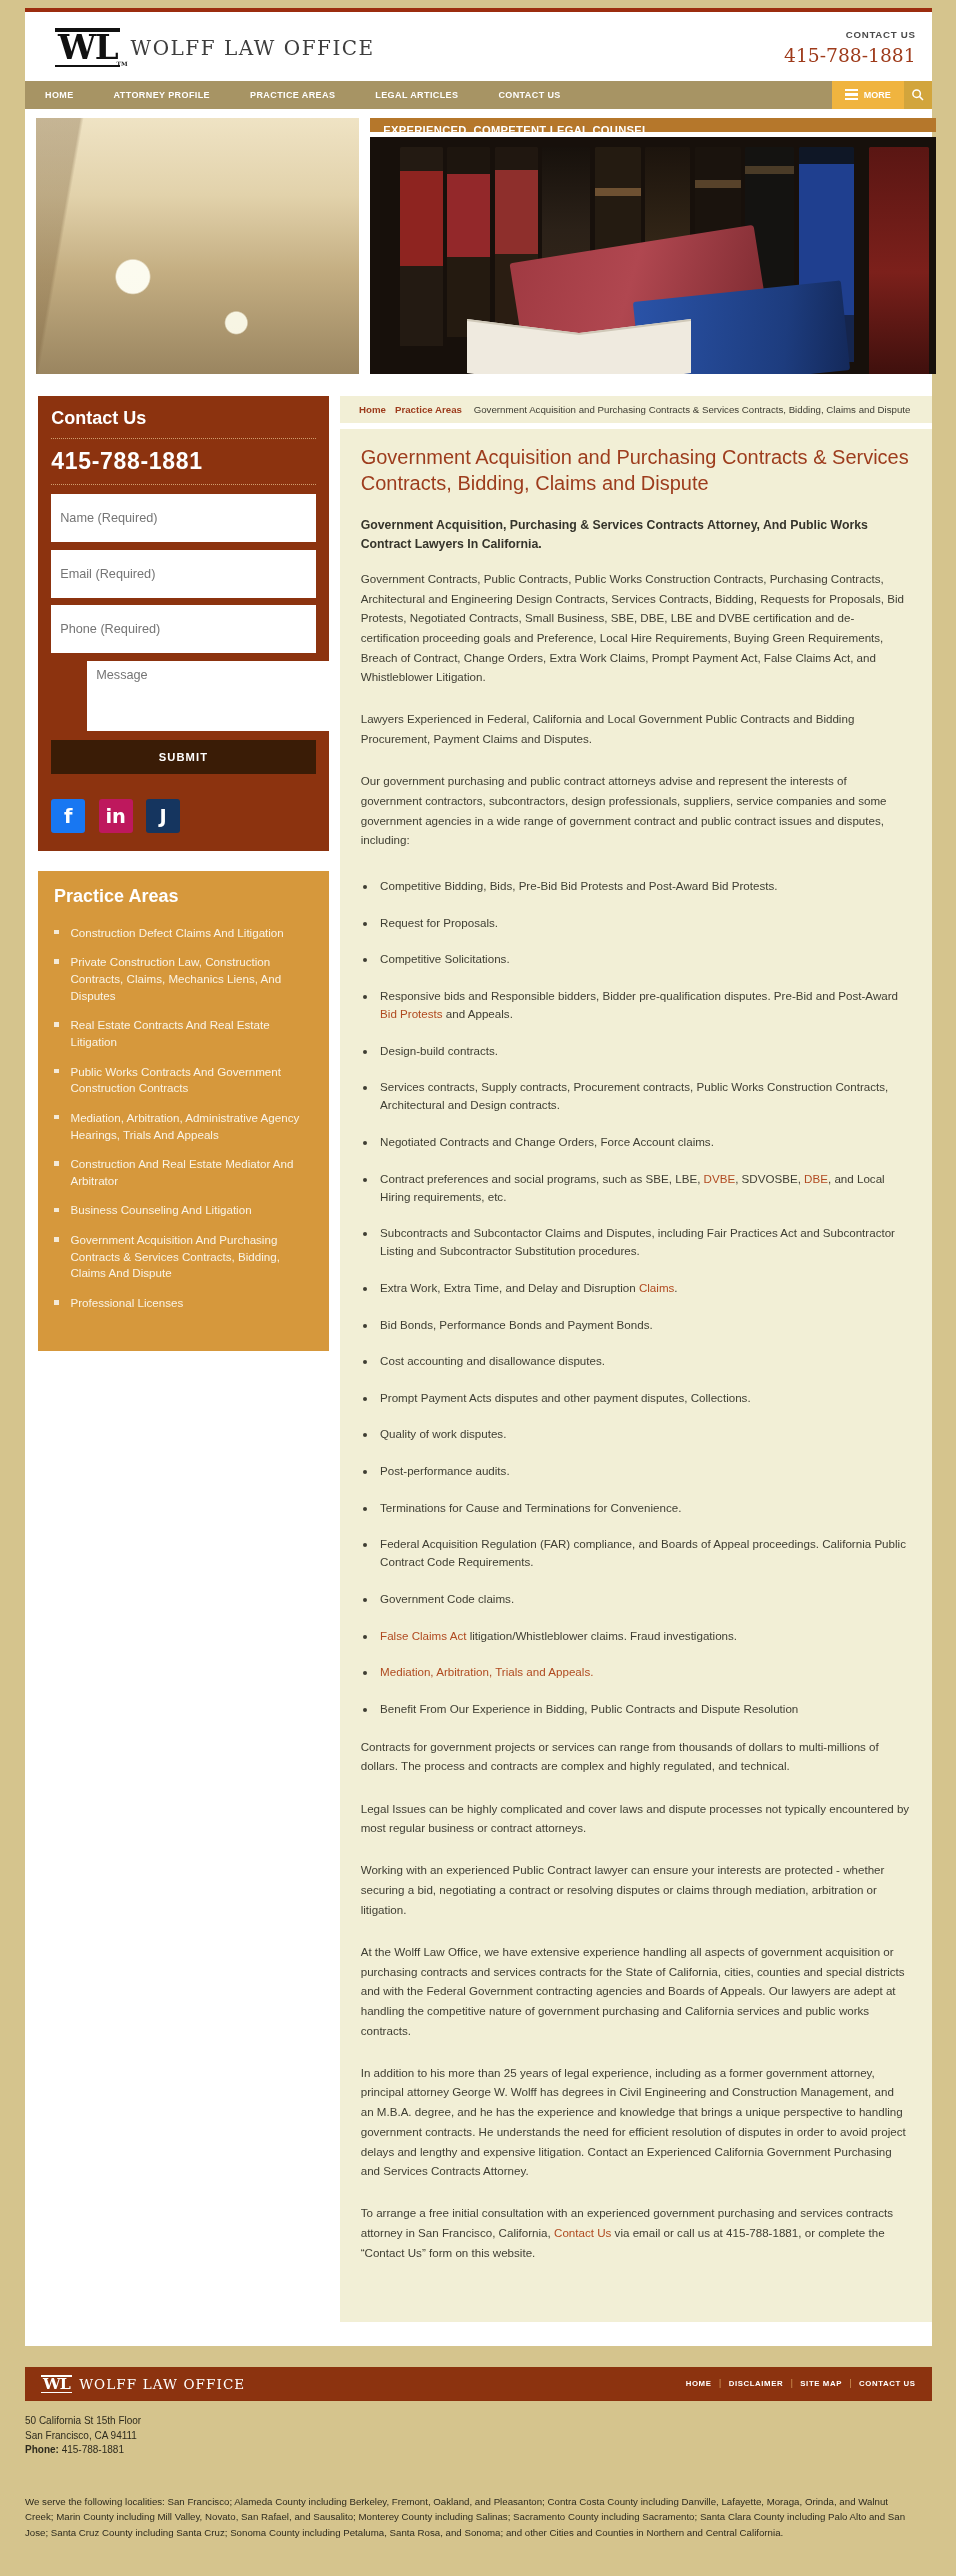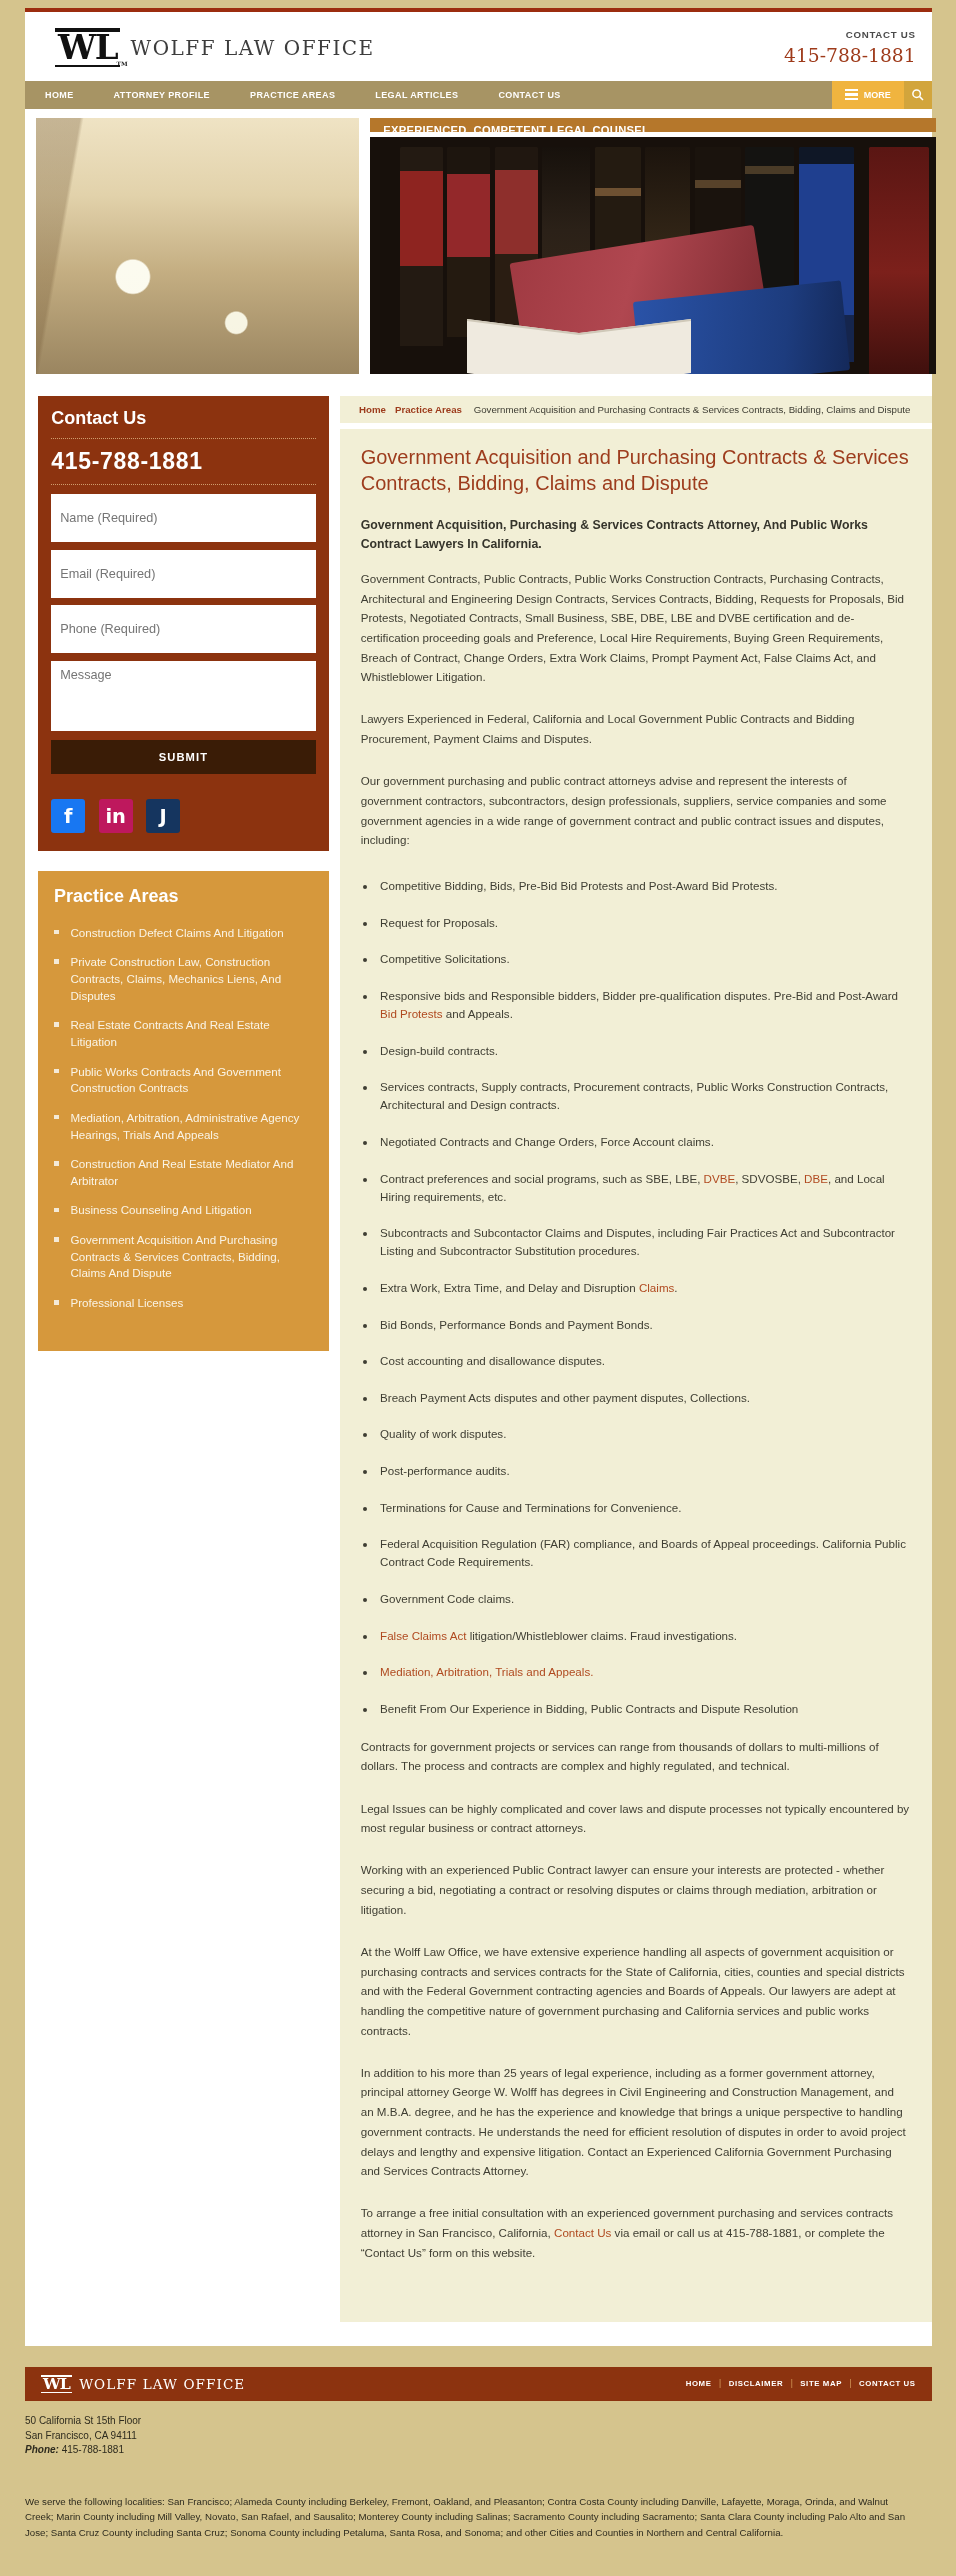--- a/index.html
+++ b/index.html
@@ -101,21 +101,21 @@
   .sidebar { width: 293px; flex: none; padding-left: 1.5px; }
   .contact-box { background: #8c330f; padding: 12px 13.5px 18px; }
   .box-title { color: #fff; font-size: 18px; font-weight: bold; }
   .dotted { border: none; border-top: 1.5px dotted #cf9d6d; margin: 9px 0; }
   .contact-phone { color: #fff; font-size: 23px; font-weight: bold; letter-spacing: 0.7px; cursor: pointer; }
   .contact-form input, .contact-form textarea {
     width: 100%; border: none; background: #fff; font-family: "Liberation Sans", sans-serif;
     font-size: 12.7px; color: #444; padding: 7.5px 9px; margin-bottom: 7.5px; display: block;
   }
   .contact-form input { height: 48px; }
-  .contact-form textarea { height: 70px; resize: none; }
+  .contact-form textarea { height: 70px; resize: none; margin-left: 36px; }
   .submit-btn {
     width: 100%; background: #3a1c06; border: none; color: #fff; font-weight: bold;
     font-size: 11.2px; letter-spacing: 1.1px; padding: 11.2px 0; cursor: pointer; margin-top: 1.5px;
     font-family: "Liberation Sans", sans-serif;
   }
   .social-row { display: flex; gap: 13.5px; margin-top: 25.4px; }
   .social-icon {
     width: 34px; height: 34px; border-radius: 3px; display: flex; align-items: center;
     justify-content: center; color: #fff; font-weight: bold; font-size: 19.4px; cursor: pointer;
     font-family: "DejaVu Sans", sans-serif;
@@ -151,21 +151,21 @@
   .footer-monogram {
     font-family: "DejaVu Serif", serif; font-weight: bold; font-size: 15.7px; color: #fff;
     border-top: 2.2px solid #fff; border-bottom: 1.5px solid #fff; line-height: 0.95; padding: 0 1.5px 0.7px;
     letter-spacing: -0.7px;
   }
   .footer-logo-text { font-family: "DejaVu Serif", serif; font-size: 13.5px; color: #fff; letter-spacing: 1.1px; }
   .footer-links { display: flex; align-items: center; }
   .footer-link { color: #fff; font-size: 7.8px; font-weight: bold; letter-spacing: 0.6px; cursor: pointer; }
   .footer-link-sep { color: #d9a05f; margin: 0 7.5px; font-size: 8.2px; }
   .footer-address { margin: 13.5px 25px 0; font-size: 10px; color: #2e2b1e; line-height: 1.45; }
-  .footer-address .bold { font-weight: bold; font-style: italic; }
+  .footer-address .bold { font-weight: bold; }
   .footer-text { margin: 0 25px; font-size: 9.7px; color: #2e2b1e; line-height: 1.6; }
   .footer-text p { margin-top: 36px; max-width: 889px; }
 </style>
 </head>
 <body>
 
 <div class="page">
 
   <div class="site-header">
     <div class="logo">
@@ -283,21 +283,21 @@
             <li><span>Competitive Solicitations.</span></li>
             <li><span>Responsive bids and Responsible bidders, Bidder pre-qualification disputes. Pre-Bid and Post-Award </span><span class="text-link">Bid Protests</span><span> and Appeals.</span></li>
             <li><span>Design-build contracts.</span></li>
             <li><span>Services contracts, Supply contracts, Procurement contracts, Public Works Construction Contracts, Architectural and Design contracts.</span></li>
             <li><span>Negotiated Contracts and Change Orders, Force Account claims.</span></li>
             <li><span>Contract preferences and social programs, such as SBE, LBE, </span><span class="text-link">DVBE</span><span>, SDVOSBE, </span><span class="text-link">DBE</span><span>, and Local Hiring requirements, etc.</span></li>
             <li><span>Subcontracts and Subcontactor Claims and Disputes, including Fair Practices Act and Subcontractor Listing and Subcontractor Substitution procedures.</span></li>
             <li><span>Extra Work, Extra Time, and Delay and Disruption </span><span class="text-link">Claims</span><span>.</span></li>
             <li><span>Bid Bonds, Performance Bonds and Payment Bonds.</span></li>
             <li><span>Cost accounting and disallowance disputes.</span></li>
-            <li><span>Breach Payment Acts disputes and other payment disputes, Collections.</span></li>
+            <li><span>Prompt Payment Acts disputes and other payment disputes, Collections.</span></li>
             <li><span>Quality of work disputes.</span></li>
             <li><span>Post-performance audits.</span></li>
             <li><span>Terminations for Cause and Terminations for Convenience.</span></li>
             <li><span>Federal Acquisition Regulation (FAR) compliance, and Boards of Appeal proceedings. California Public Contract Code Requirements.</span></li>
             <li><span>Government Code claims.</span></li>
             <li><span class="text-link">False Claims Act</span><span> litigation/Whistleblower claims. Fraud investigations.</span></li>
             <li><span class="text-link">Mediation, Arbitration, Trials and Appeals.</span></li>
             <li><span>Benefit From Our Experience in Bidding, Public Contracts and Dispute Resolution</span></li>
           </ul>
         <div id="closing-paragraphs">

